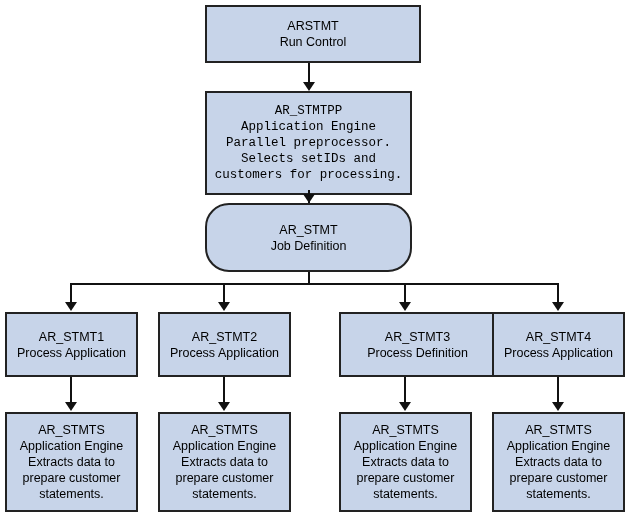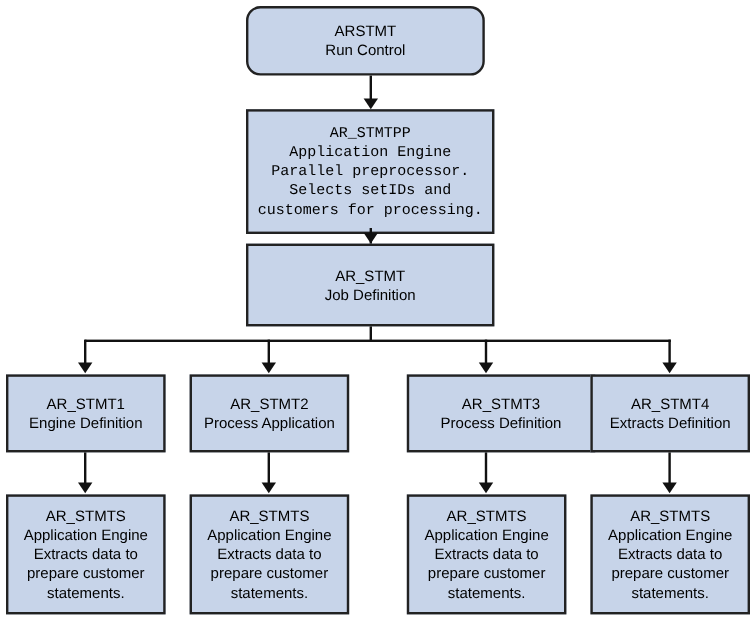--- a/index.html
+++ b/index.html
@@ -57,38 +57,38 @@
     border-left: 6px solid transparent;
     border-right: 6px solid transparent;
     border-top: 9px solid #111111;
   }
 </style>
 </head>
 <body>
 
 <div id="diagram">
 
-  <div class="node" style="left:205px; top:5px; width:199px; height:58px;border-radius:12px;">
+  <div class="node" style="left:205px; top:5px; width:216px; height:58px;">
     <span class="node-text">ARSTMT
 Run Control</span>
   </div>
 
   <div class="vline" style="left:308px; top:63px; height:20px;"></div>
   <div class="arrowhead" style="left:303px; top:82px;"></div>
 
   <div class="node" style="left:205px; top:91px; width:207px; height:104px;font-family:Liberation Mono, monospace;">
     <span class="node-text">AR_STMTPP
 Application Engine
 Parallel preprocessor. Selects setIDs and customers for processing.</span>
   </div>
 
   <div class="vline" style="left:308px; top:190px; height:14px;"></div>
   <div class="arrowhead" style="left:303px; top:194px;"></div>
 
-  <div class="node" style="left:205px; top:203px; width:207px; height:69px;">
+  <div class="node" style="left:205px; top:203px; width:207px; height:69px;border-radius:24px;">
     <span class="node-text">AR_STMT
 Job Definition</span>
   </div>
 
   <div class="vline" style="left:308px; top:272px; height:13px;"></div>
   <div class="hline" style="left:71px; top:283px; width:488px;"></div>
 
   <div class="vline" style="left:70px; top:283px; height:21px;"></div>
   <div class="arrowhead" style="left:65px; top:302px;"></div>
 
@@ -96,33 +96,33 @@
   <div class="arrowhead" style="left:218px; top:302px;"></div>
 
   <div class="vline" style="left:404px; top:283px; height:21px;"></div>
   <div class="arrowhead" style="left:399px; top:302px;"></div>
 
   <div class="vline" style="left:557px; top:283px; height:21px;"></div>
   <div class="arrowhead" style="left:552px; top:302px;"></div>
 
   <div class="node" style="left:5px; top:312px; width:133px; height:65px;">
     <span class="node-text">AR_STMT1
-Engine Definition</span>
+Process Application</span>
   </div>
   <div class="node" style="left:158px; top:312px; width:133px; height:65px;">
     <span class="node-text">AR_STMT2
 Process Application</span>
   </div>
   <div class="node" style="left:339px; top:312px; width:157px; height:65px;">
     <span class="node-text">AR_STMT3
 Process Definition</span>
   </div>
   <div class="node" style="left:492px; top:312px; width:133px; height:65px;">
     <span class="node-text">AR_STMT4
-Extracts Definition</span>
+Process Application</span>
   </div>
 
   <div class="vline" style="left:70px; top:377px; height:27px;"></div>
   <div class="arrowhead" style="left:65px; top:402px;"></div>
 
   <div class="vline" style="left:223px; top:377px; height:27px;"></div>
   <div class="arrowhead" style="left:218px; top:402px;"></div>
 
   <div class="vline" style="left:404px; top:377px; height:27px;"></div>
   <div class="arrowhead" style="left:399px; top:402px;"></div>

